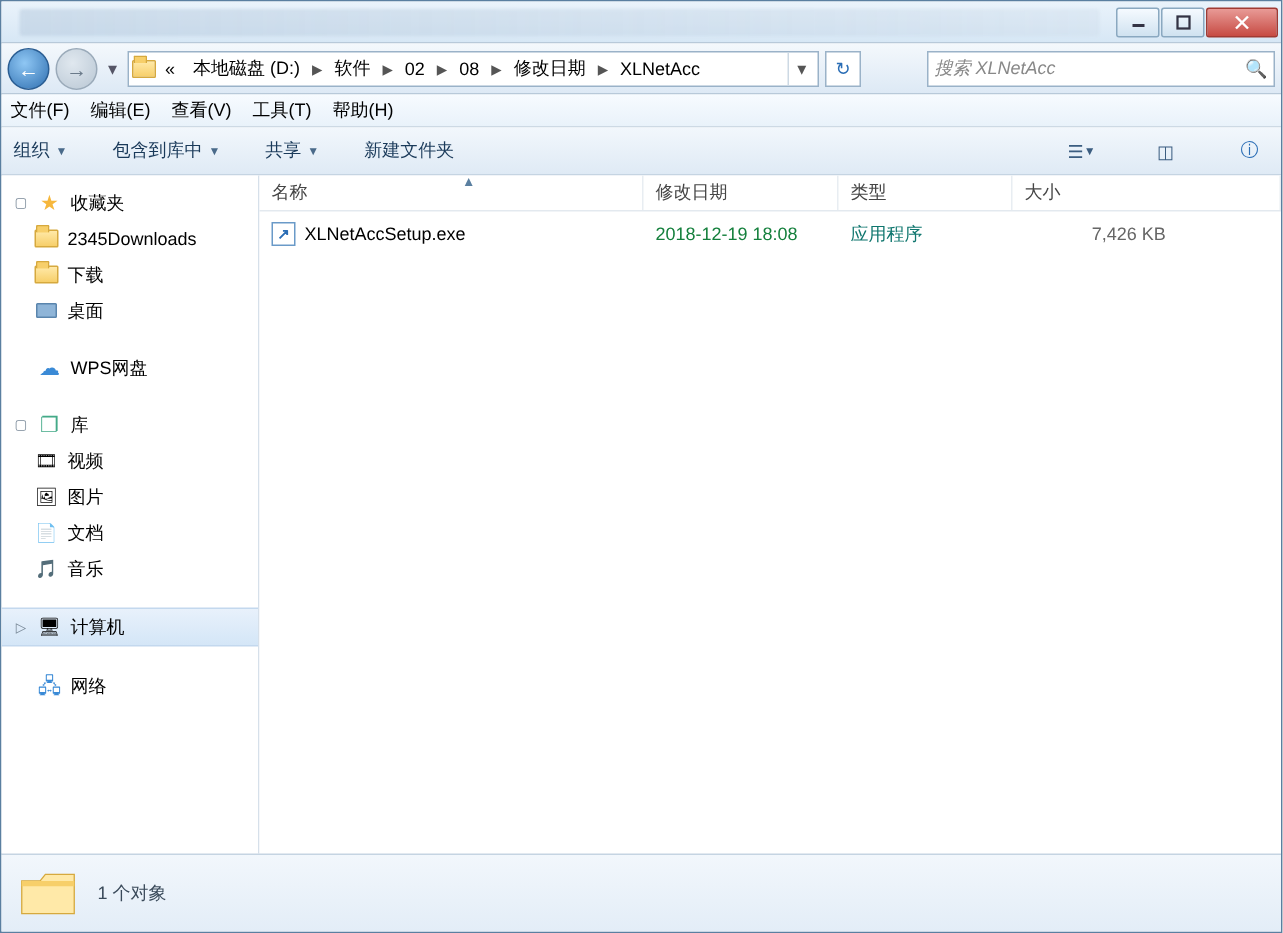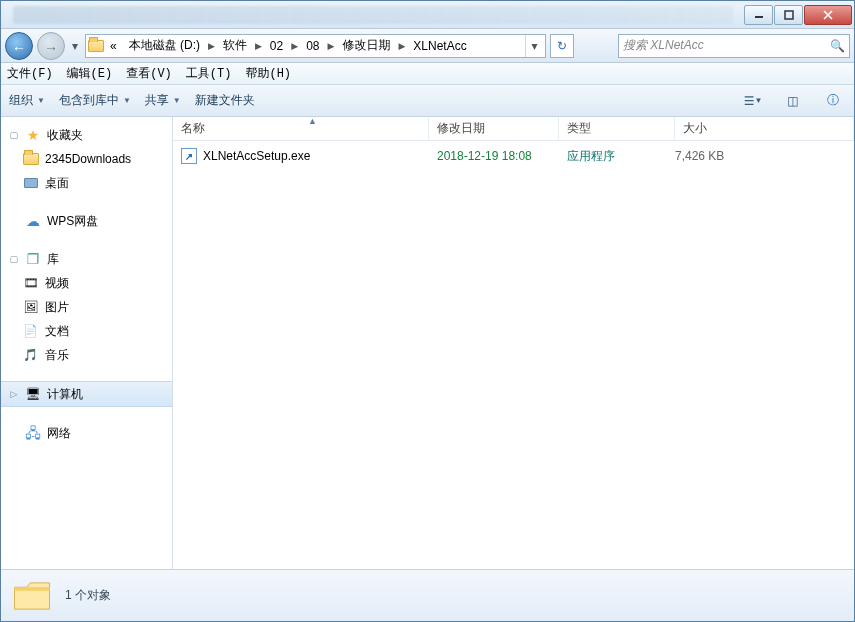--- a/index.html
+++ b/index.html
@@ -19,23 +19,23 @@
 .nav-dd { width:12px; color:#556; text-align:center; }
 .addrbar { flex:1; height:24px; border:1px solid #9ab2c8; background:#fff; display:flex; align-items:center; padding:0 2px; gap:0; }
 .crumb { padding:0 6px; height:100%; display:flex; align-items:center; }
 .crumb-sep { color:#555; padding:0 2px; font-size:9px; }
 .addr-dd { width:18px; text-align:center; border-left:1px solid #cdd9e4; height:100%; display:flex; align-items:center; justify-content:center; color:#555; }
 .refresh { width:24px; height:24px; border:1px solid #9ab2c8; background:#fff; display:flex; align-items:center; justify-content:center; color:#2a6db5; }
 .searchbox { width:232px; height:24px; border:1px solid #9ab2c8; background:#fff; display:flex; align-items:center; padding:0 4px; color:#888; font-style:italic;margin-left:40px; }
 .searchbox .mag { margin-left:auto; color:#2a6db5; font-style:normal; }
 
 .menubar { height:22px; background:linear-gradient(to bottom,#f7fbff,#e9f2fa); display:flex; align-items:center; padding:0 6px; gap:14px; border-bottom:1px solid #cdd9e4; }
-.menubar span { cursor:default;font-family:Liberation Mono, monospace; }
-
-.toolbar { height:32px; background:linear-gradient(to bottom,#f2f7fc,#dfeaf5); display:flex; align-items:center; padding:0 8px; gap:14px; border-bottom:1px solid #c5d4e2; }
+.menubar span { cursor:default; }
+
+.toolbar { height:32px; background:linear-gradient(to bottom,#f2f7fc,#dfeaf5); display:flex; align-items:center; padding:0 8px; gap:30px; border-bottom:1px solid #c5d4e2; }
 .tool-btn { display:flex; align-items:center; gap:4px; color:#1a3a5a; cursor:default; }
 .tool-btn .dd { font-size:8px; color:#4a6a8a; }
 .toolbar .spacer { flex:1; }
 .tool-icon-btn { width:26px; height:22px; display:flex; align-items:center; justify-content:center; color:#3b5d80; }
 
 .body { flex:1; display:flex; min-height:0; }
 .sidebar { width:172px; background:#fff; border-right:1px solid #d6e0ea; padding:6px 0; overflow:auto; }
 .side-group { margin-bottom:14px; }
 .side-item { display:flex; align-items:center; gap:6px; padding:2px 8px 2px 22px; line-height:20px; cursor:default; }
 .side-item.root { padding-left:8px; font-weight:normal; }
@@ -47,21 +47,21 @@
 .col-head { height:24px; display:flex; align-items:center; border-bottom:1px solid #e3e9ef; color:#454545; }
 .col-head div { padding:0 8px; border-right:1px solid #e8edf2; height:100%; display:flex; align-items:center;text-align:center; }
 .col-name { width:256px; } .col-date { width:130px; } .col-type { width:116px; } .col-size { flex:1; }
 .sort-arrow { margin:0 auto; color:#5a7fa0; font-size:9px; position:relative; top:-8px; }
 
 .filelist { flex:1; padding:4px 0; }
 .file-row { display:flex; align-items:center; height:22px; }
 .file-row .fc-name { width:256px; padding-left:8px; display:flex; align-items:center; gap:6px; }
 .file-row .fc-date { width:130px; padding-left:8px; color:#15803d; }
 .file-row .fc-type { width:116px; padding-left:8px; color:#0f766e; }
-.file-row .fc-size { flex:1; padding-right:24px; text-align:left; color:#666; }
+.file-row .fc-size { flex:1; padding-right:24px; text-align:center; color:#666; }
 
 .statusbar { height:52px; background:linear-gradient(to bottom,#f2f7fc,#e3edf7); border-top:1px solid #c5d4e2; display:flex; align-items:center; padding:0 10px; gap:12px; }
 .big-folder { width:42px; height:42px; }
 .status-text { color:#3a4a5a; }
 
 
 .folder-shape { width:16px; height:12px; background:linear-gradient(to bottom,#ffe9a8,#f7cf6a); border:1px solid #d6a93e; border-radius:1px; position:relative; }
 .folder-shape:before { content:""; position:absolute; top:-4px; left:0; width:7px; height:4px; background:#f7cf6a; border:1px solid #d6a93e; border-bottom:none; border-radius:1px 1px 0 0; }
 .star-ico { color:#f6b73c; font-size:14px; }
 .disk-ico { width:14px; height:10px; background:#8fb5d8; border:1px solid #5a85ad; border-radius:1px; }
@@ -165,20 +165,26 @@
             <span>收藏夹</span>
           </div>
         <div class="side-item">
             <span class="ico">
               <span class="folder-shape"></span>
             </span>
             <span>2345Downloads</span>
           </div>
         <div class="side-item">
             <span class="ico">
+              <span class="folder-shape"></span>
+            </span>
+            <span>下载</span>
+          </div>
+        <div class="side-item">
+            <span class="ico">
               <span class="disk-ico"></span>
             </span>
             <span>桌面</span>
           </div>
       </div>
       <div class="side-group">
         <div class="side-item root">
             <span class="tw"></span>
             <span class="ico cloud-ico">☁</span>
             <span>WPS网盘</span>

